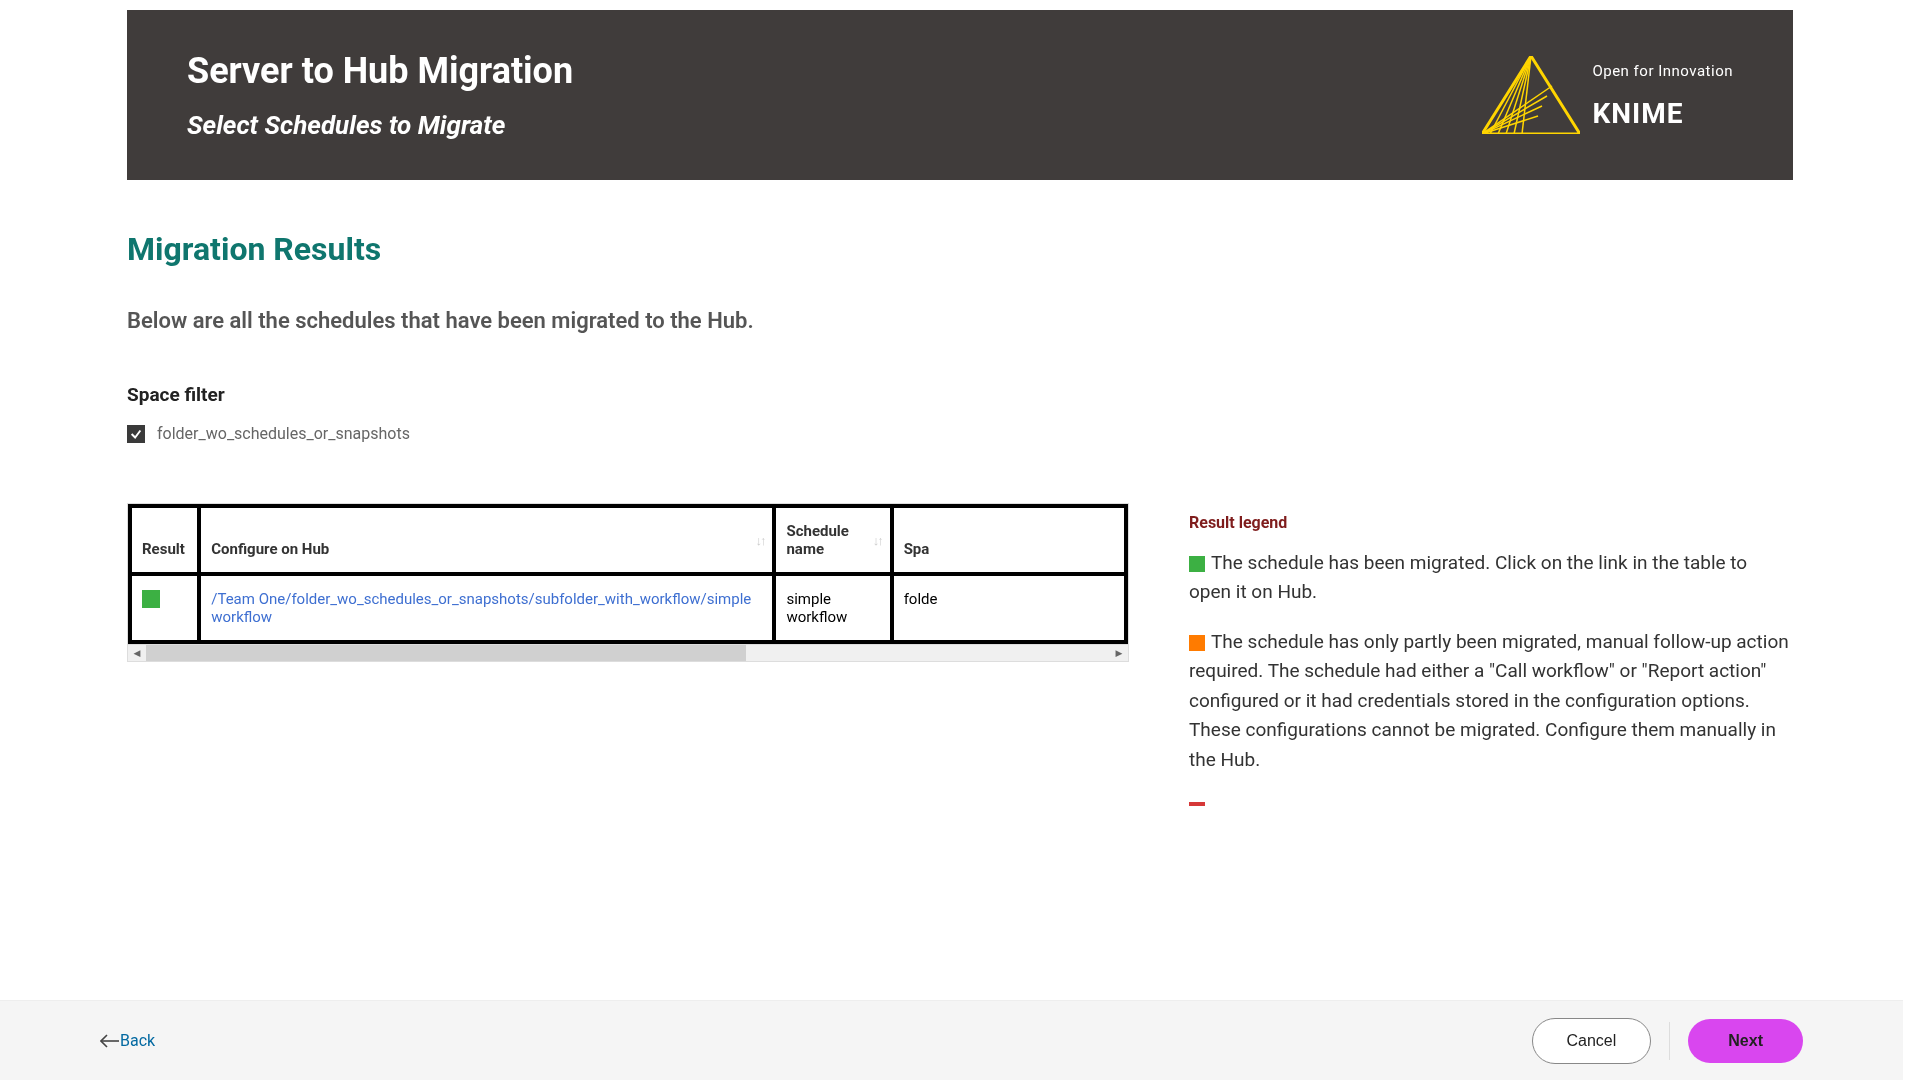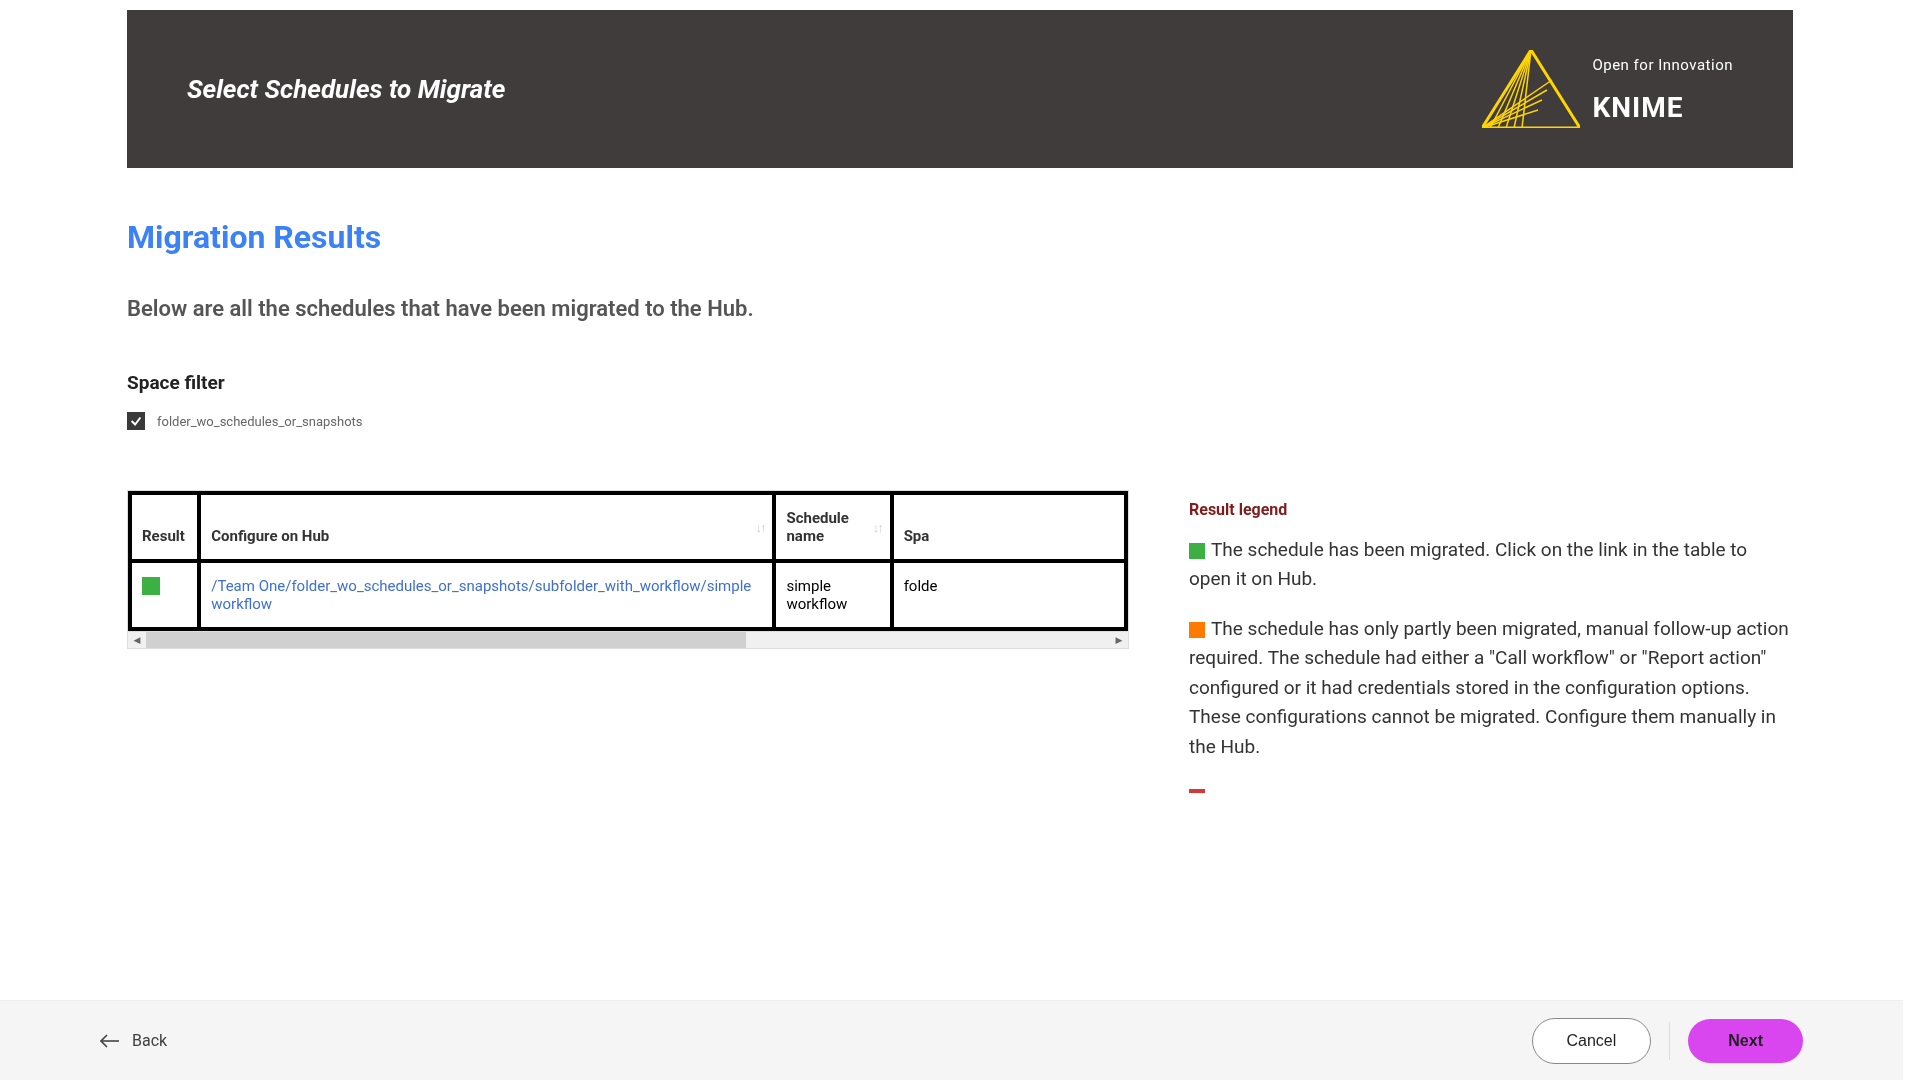--- a/index.html
+++ b/index.html
@@ -53,21 +53,21 @@
     letter-spacing: 1px;
     line-height: 1;
     margin-top: 18px;
   }
   .content {
     padding: 50px 127px 120px 127px;
   }
   .content h2.section-title {
     font-size: 32px;
     font-weight: 700;
-    color: #3b82f6;
+    color: #0f766e;
     margin-bottom: 40px;
   }
   .content p.section-sub {
     font-size: 22px;
     font-weight: 600;
     color: #555;
     margin-bottom: 50px;
   }
   .filter-label {
     font-size: 19px;
@@ -86,21 +86,21 @@
     height: 18px;
     background: #3a3a3a;
     display: flex;
     align-items: center;
     justify-content: center;
     cursor: pointer;
   }
   .checkbox svg { width: 14px; height: 14px; }
   .checkbox-text {
     color: #666;
-    font-size: 13px;
+    font-size: 16px;
   }
   .main-cols {
     display: flex;
     gap: 60px;
     align-items: flex-start;
   }
   .table-wrap {
     flex: 0 0 760px;
   }
   .table-scroll {
@@ -218,22 +218,21 @@
     background: #f5f5f5;
     border-top: 1px solid #eee;
     display: flex;
     align-items: center;
     padding: 0 100px;
     justify-content: space-between;
   }
   .footer-left {
     display: flex;
     align-items: center;
-    gap: 12px;
-    color: #404040;
+    color: #0369a1;
     font-size: 16px;
     cursor: pointer;
   }
   .footer-right {
     display: flex;
     align-items: center;
     gap: 18px;
   }
   .divider-v {
     width: 1px;
@@ -259,20 +258,21 @@
     font-weight: 600;
     padding: 13px 40px;
   }
 </style>
 </head>
 <body>
 
 <div class="page">
   <div class="header-bar">
     <div class="header-text">
+      <h1>Server to Hub Migration</h1>
       <h2>Select Schedules to Migrate</h2>
     </div>
     <div class="logo-area">
       <svg width="98" height="78" viewBox="0 0 98 78">
         <polygon points="49,0 98,78 0,78" fill="none" stroke="#ffd500" stroke-width="3"></polygon>
         <line x1="49" y1="0" x2="8" y2="78" stroke="#ffd500" stroke-width="1.5"></line>
         <line x1="49" y1="0" x2="16" y2="78" stroke="#ffd500" stroke-width="1.5"></line>
         <line x1="49" y1="0" x2="24" y2="78" stroke="#ffd500" stroke-width="1.5"></line>
         <line x1="49" y1="0" x2="32" y2="78" stroke="#ffd500" stroke-width="1.5"></line>
         <line x1="49" y1="0" x2="40" y2="78" stroke="#ffd500" stroke-width="1.5"></line>

